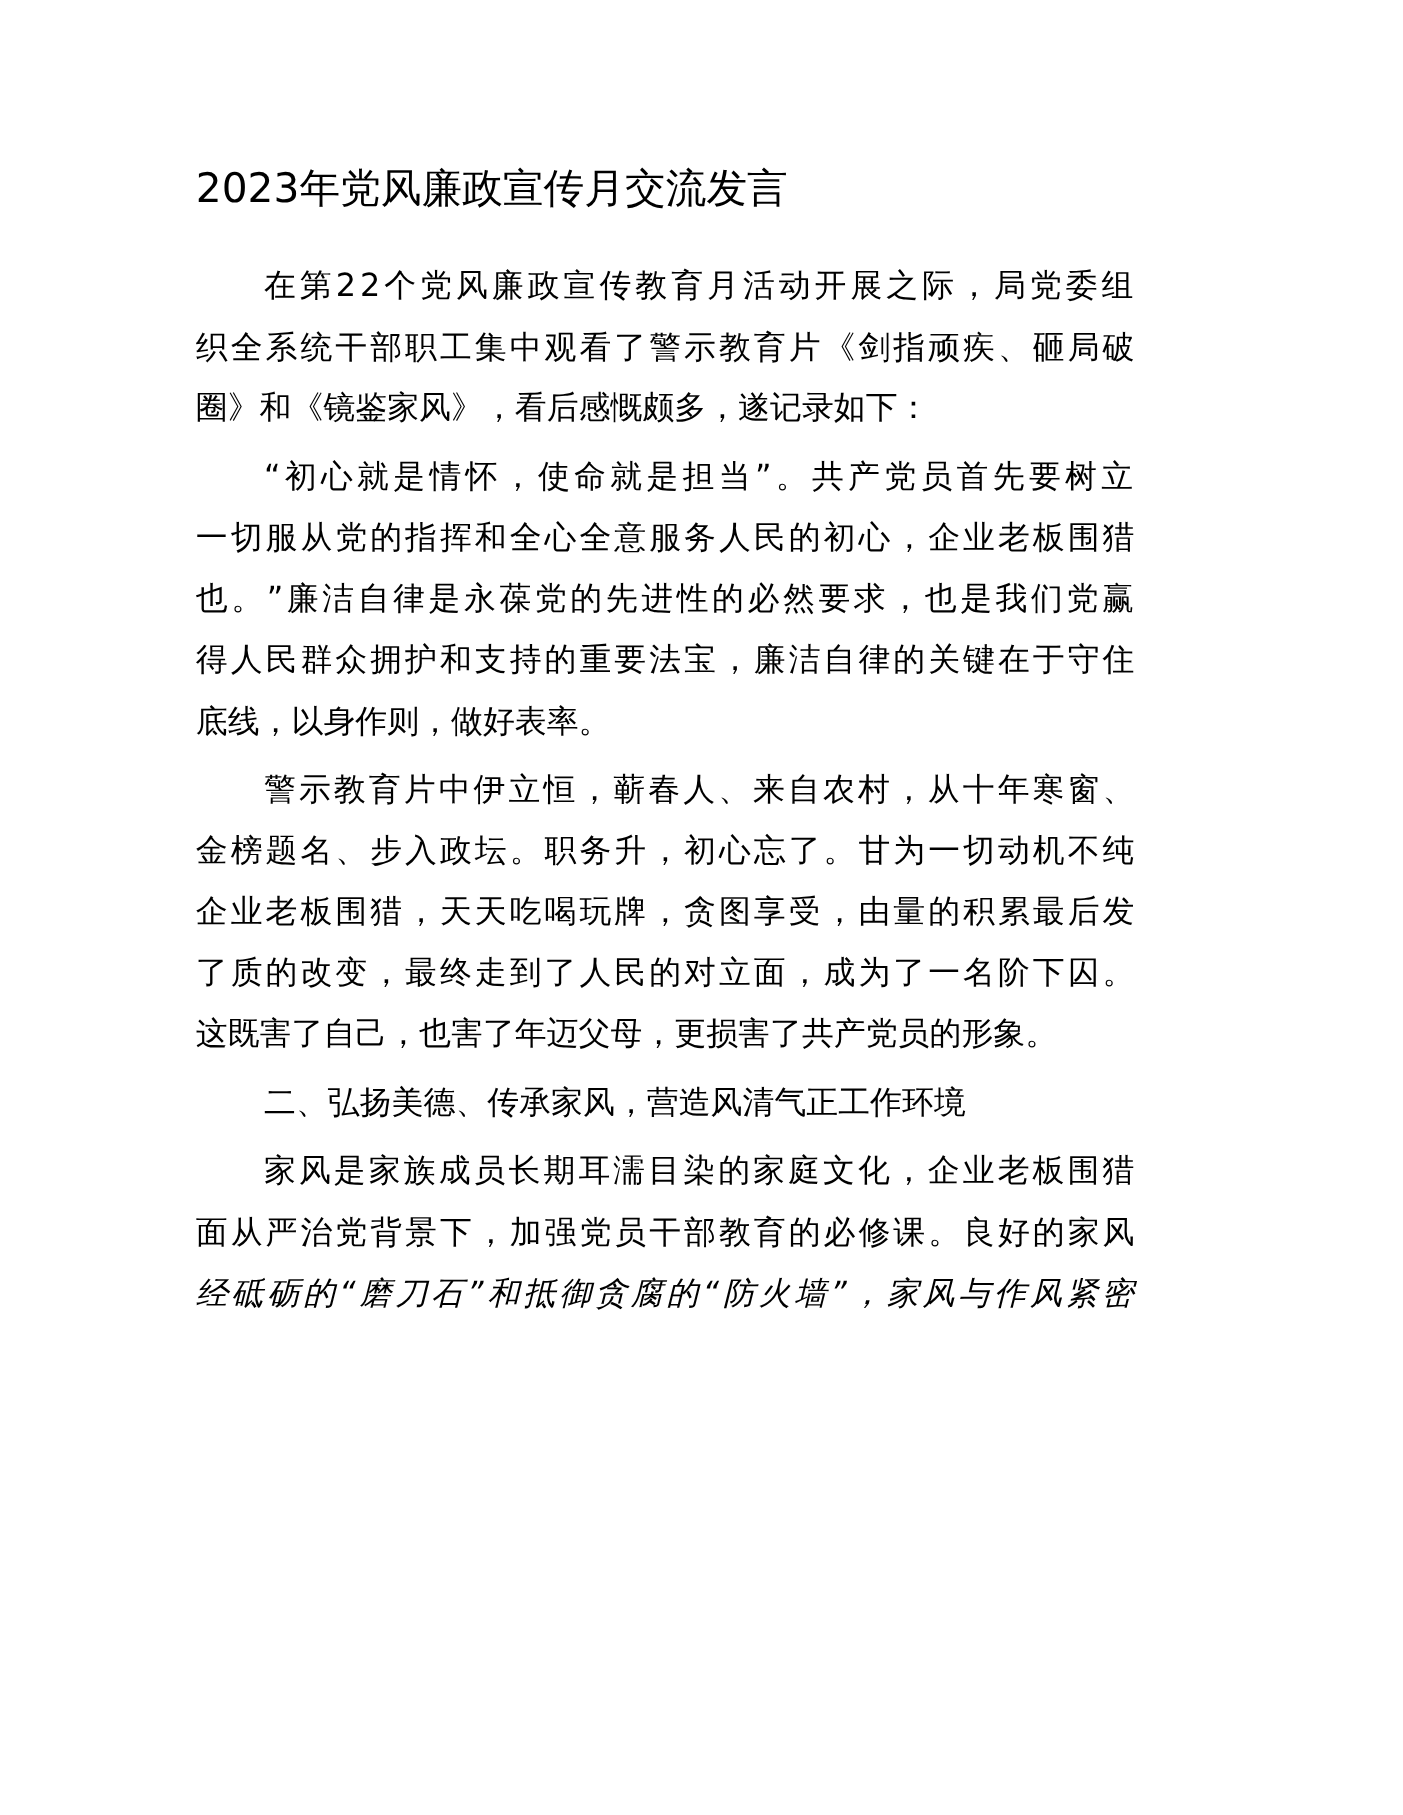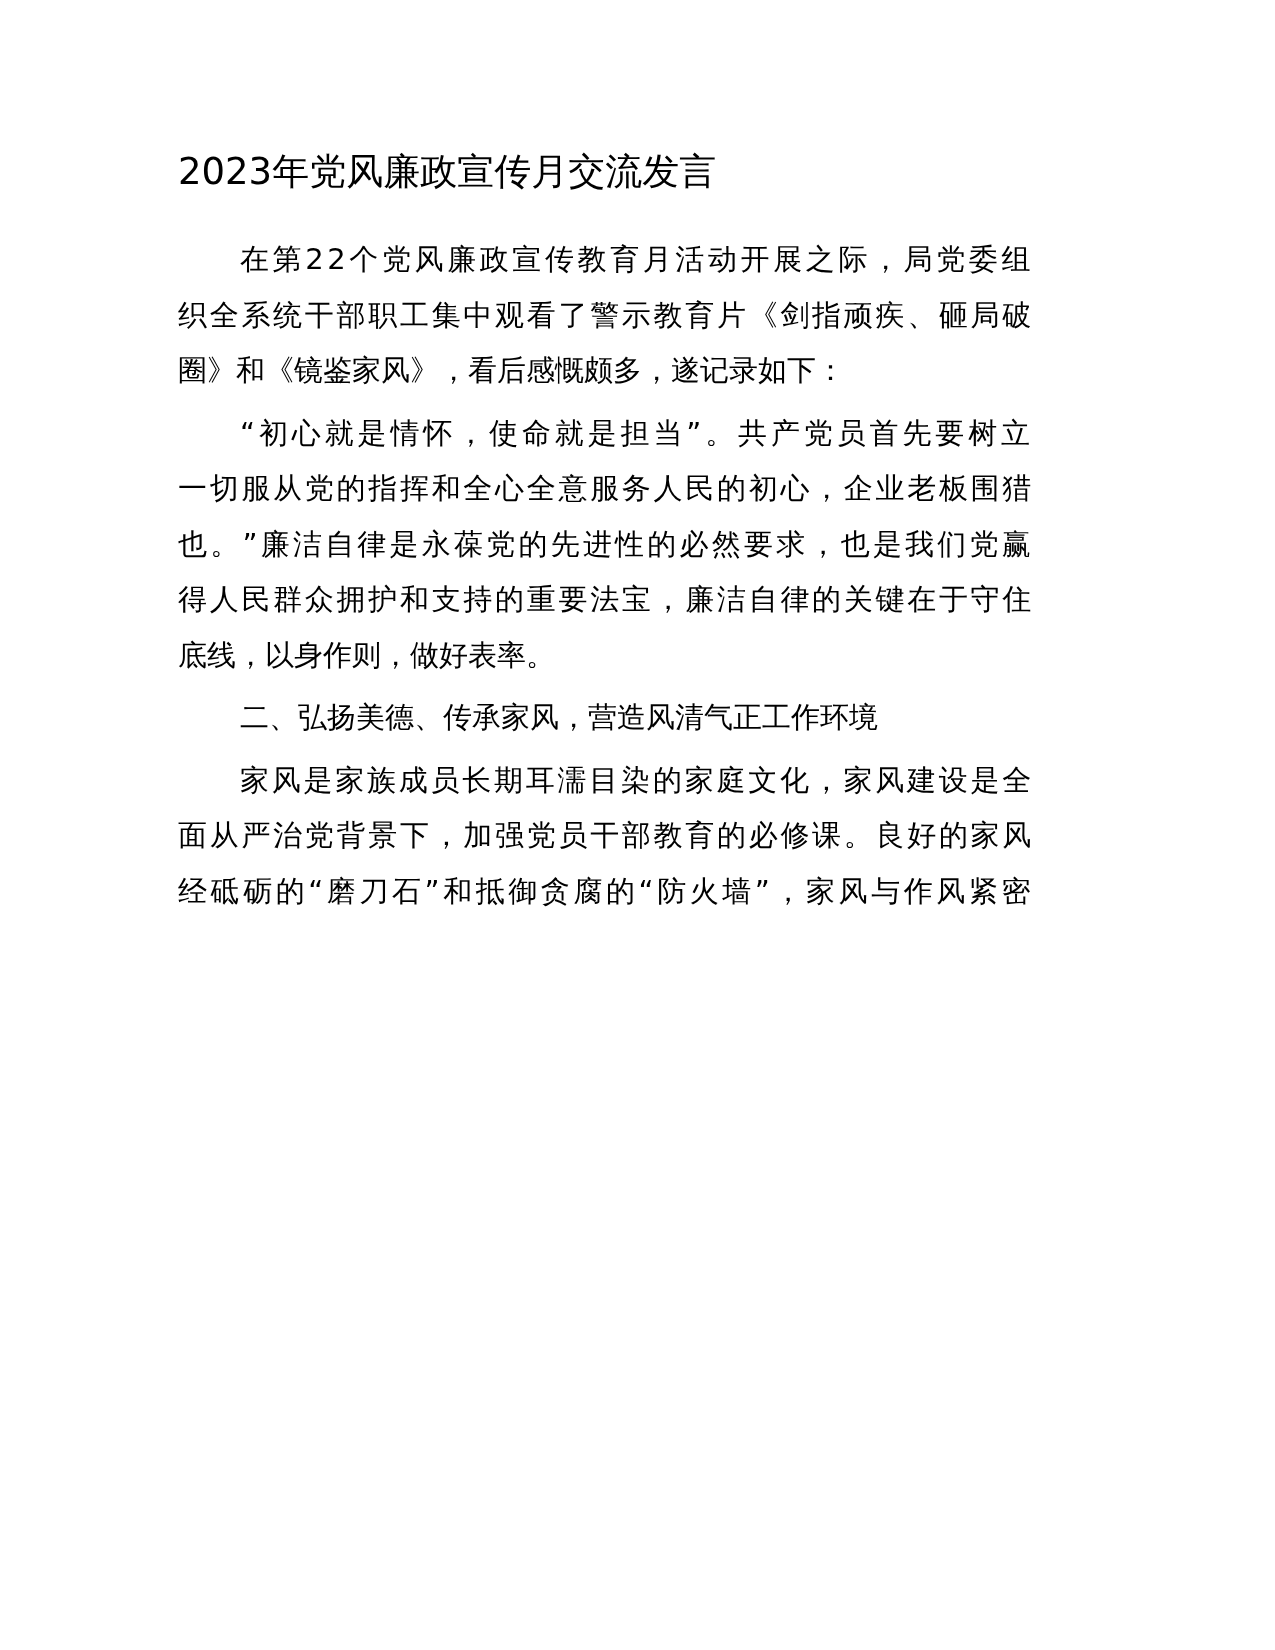--- a/index.html
+++ b/index.html
@@ -72,29 +72,36 @@
 
 
     <div class="para-block">
       <span class="line first" style="white-space: nowrap; text-align-last: left; letter-spacing: 3.877px;">“初心就是情怀，使命就是担当”。共产党员首先要树立</span>
       <span class="line" style="white-space: nowrap; text-align-last: left; letter-spacing: 2.704px;">一切服从党的指挥和全心全意服务人民的初心，企业老板围猎</span>
       <span class="line" style="white-space: nowrap; text-align-last: left; letter-spacing: 3.221px;">也。”廉洁自律是永葆党的先进性的必然要求，也是我们党赢</span>
       <span class="line" style="white-space: nowrap; text-align-last: left; letter-spacing: 2.704px;">得人民群众拥护和支持的重要法宝，廉洁自律的关键在于守住</span>
       <span class="line last">底线，以身作则，做好表率。</span>
     </div>
 
+    <div class="para-block">
+      <span class="line first" style="white-space: nowrap; text-align-last: left; letter-spacing: 2.76px;">警示教育片中伊立恒，蕲春人、来自农村，从十年寒窗、</span>
+      <span class="line" style="white-space: nowrap; text-align-last: left; letter-spacing: 2.704px;">金榜题名、步入政坛。职务升，初心忘了。甘为一切动机不纯</span>
+      <span class="line" style="white-space: nowrap; text-align-last: left; letter-spacing: 2.704px;">企业老板围猎，天天吃喝玩牌，贪图享受，由量的积累最后发</span>
+      <span class="line" style="white-space: nowrap; text-align-last: left; letter-spacing: 2.704px;">了质的改变，最终走到了人民的对立面，成为了一名阶下囚。</span>
+      <span class="line last">这既害了自己，也害了年迈父母，更损害了共产党员的形象。</span>
+    </div>
 
     <div class="para-block">
       <span class="line first last">二、弘扬美德、传承家风，营造风清气正工作环境</span>
     </div>
 
     <div class="para-block">
-      <span class="line first" style="white-space: nowrap; text-align-last: left; letter-spacing: 2.76px;">家风是家族成员长期耳濡目染的家庭文化，家风建设是全</span>
+      <span class="line first" style="white-space: nowrap; text-align-last: left; letter-spacing: 2.76px;">家风是家族成员长期耳濡目染的家庭文化，企业老板围猎</span>
       <span class="line" style="white-space: nowrap; text-align-last: left; letter-spacing: 2.704px;">面从严治党背景下，加强党员干部教育的必修课。良好的家风</span>
-      <span class="line" style="white-space: nowrap; text-align-last: left; letter-spacing: 3.568px;">经砥砺的“磨刀石”和抵御贪腐的“防火墙”，家风与作风紧密</span>
+      <span class="line" style="white-space: nowrap; text-align-last: left; letter-spacing: 3.568px; font-style: italic;">经砥砺的“磨刀石”和抵御贪腐的“防火墙”，家风与作风紧密</span>
     </div>
 
   </div>
 </div>
 
 <style>
   .body { font-size: 29px; line-height: 55.5px; }
   .line { font-size: 29px; line-height: 55.5px; overflow: hidden; }
   .line.first { width: 794px; }
   .line:not(.first) { width: 856px; }

